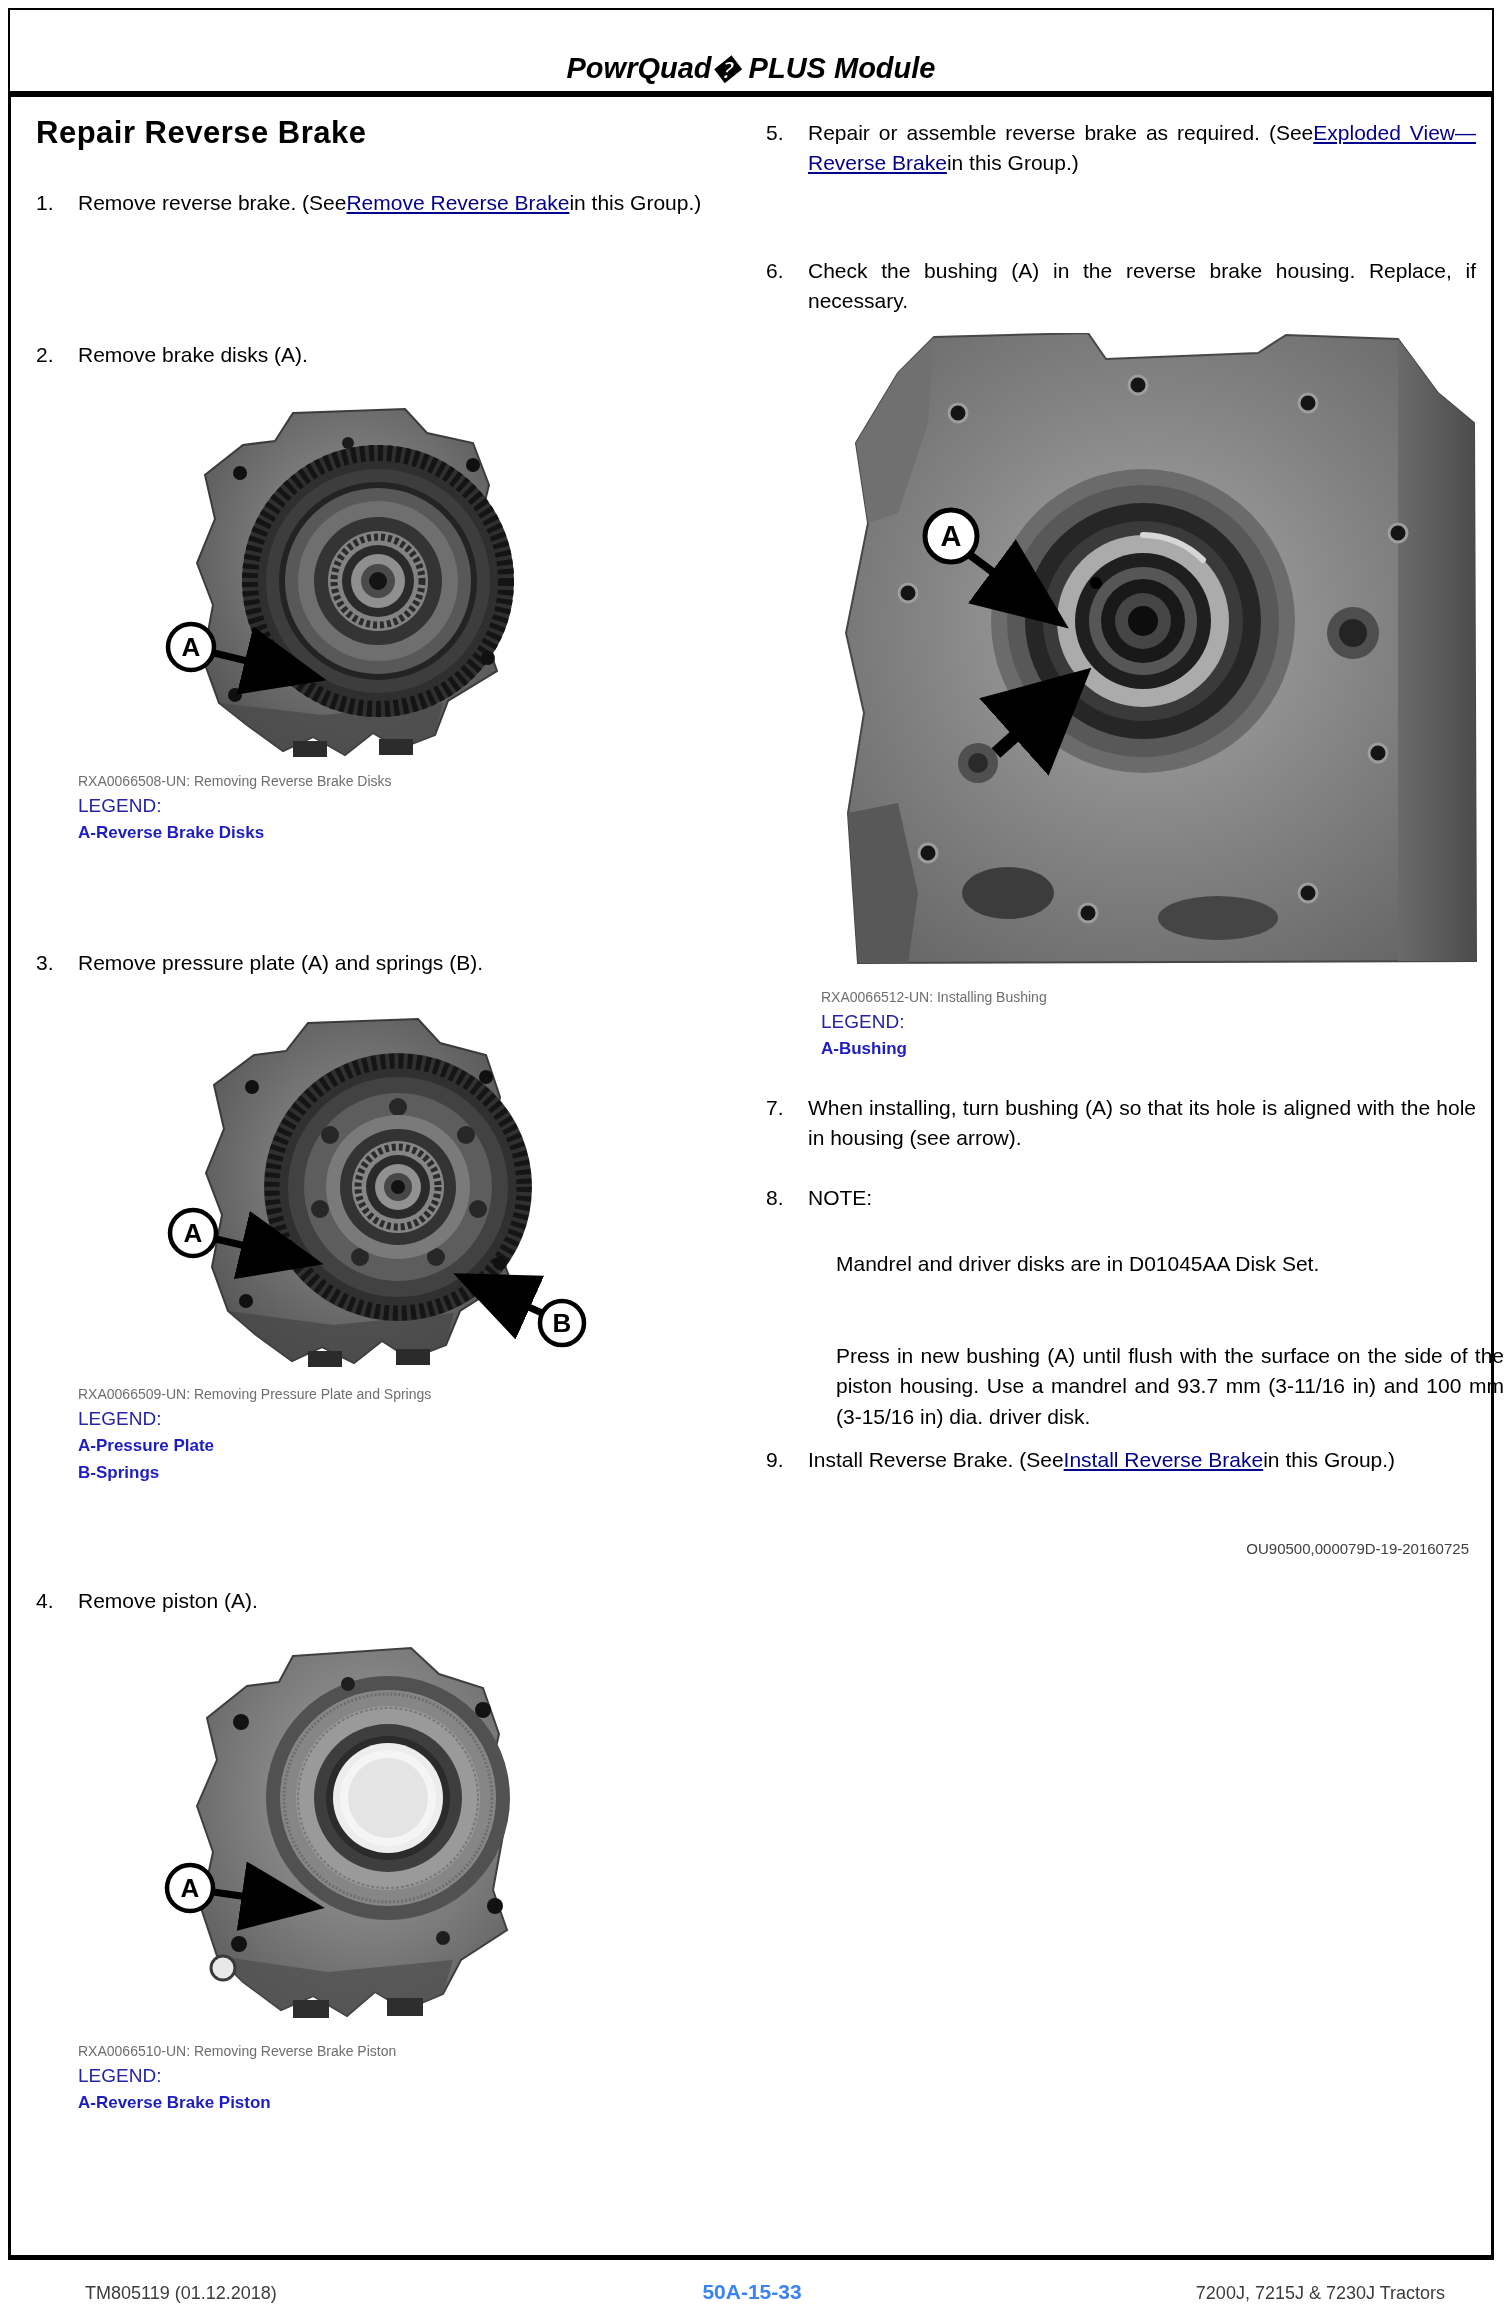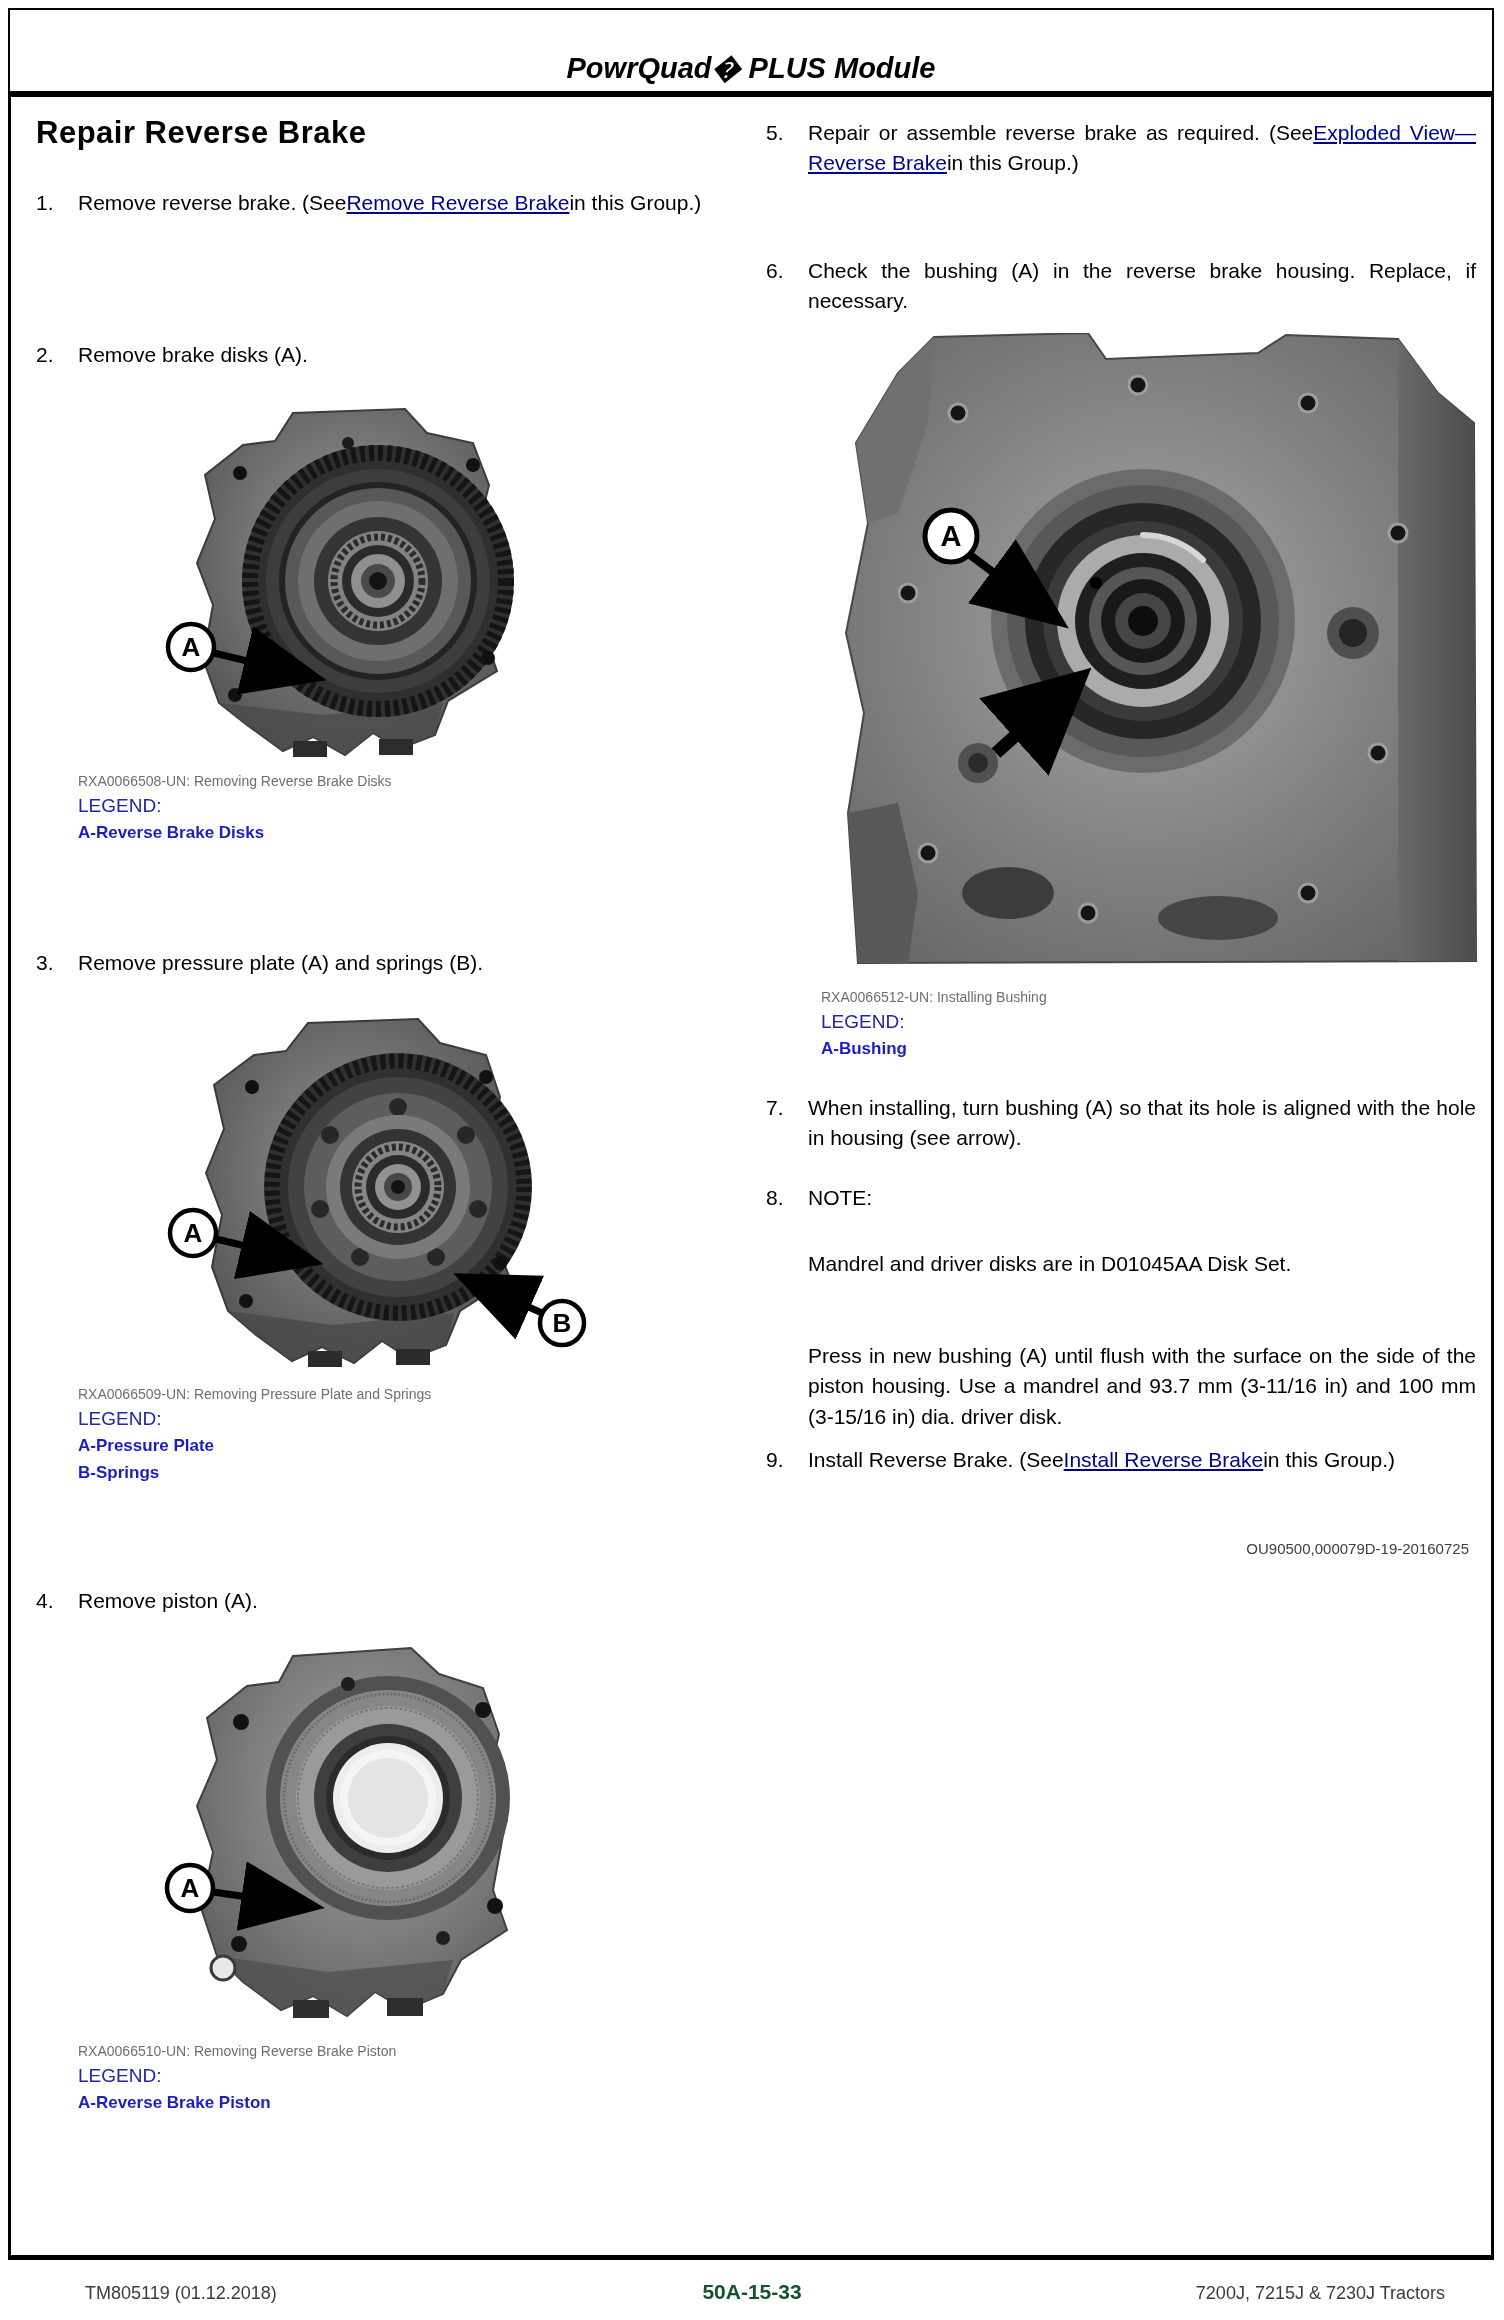--- a/index.html
+++ b/index.html
@@ -36,34 +36,34 @@
   .step .body {
     margin-left:42px; font-size:21px; line-height:1.45;
     text-align:justify; text-align-last:left;
   }
   .lcol .body { width:660px; }
   .rcol .body { width:668px; }
   a.doclink { color:#00008b; text-decoration:underline; cursor:pointer; }
 
   .note-label { font-size:22px; }
   .note-par { position:absolute; font-size:21px; line-height:1.45; width:668px;
-              text-align:justify; text-align-last:left; }
+              text-align:justify; text-align-last:left;margin-left:28px; }
 
   .fig { position:absolute; }
   .fig svg { display:block; width:100%; height:100%; }
 
   .caption { position:absolute; font-size:14px; color:#6e6e6e; }
   .legend-title { position:absolute; font-size:19px; color:#2424a4; }
   .legend-item { position:absolute; font-size:17px; font-weight:bold; color:#1d1dc2; }
 
   .doc-code { position:absolute; font-size:15px; color:#404040;margin-left:48px; }
 
   .footer-left  { left:85px;  top:2283px; font-size:18px; color:#3c3c3c; }
   .footer-center{ left:0; top:2280px; width:1504px; text-align:center;
-                  font-size:21px; font-weight:bold; color:#14532d; }
+                  font-size:21px; font-weight:bold; color:#3b82f6; }
   .footer-right { right:59px; top:2283px; font-size:18px; color:#3c3c3c; }
 
   .callout-letter { font-family:"Liberation Sans", sans-serif; font-weight:bold; }
 </style>
 </head>
 <body>
 
 <div class="abs header-box">
   <div class="header-title">PowrQuad� PLUS Module</div>
 </div>

